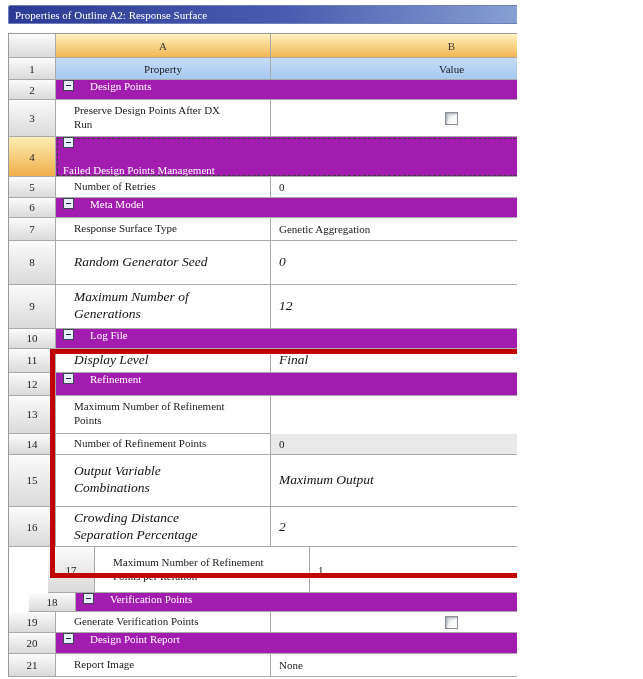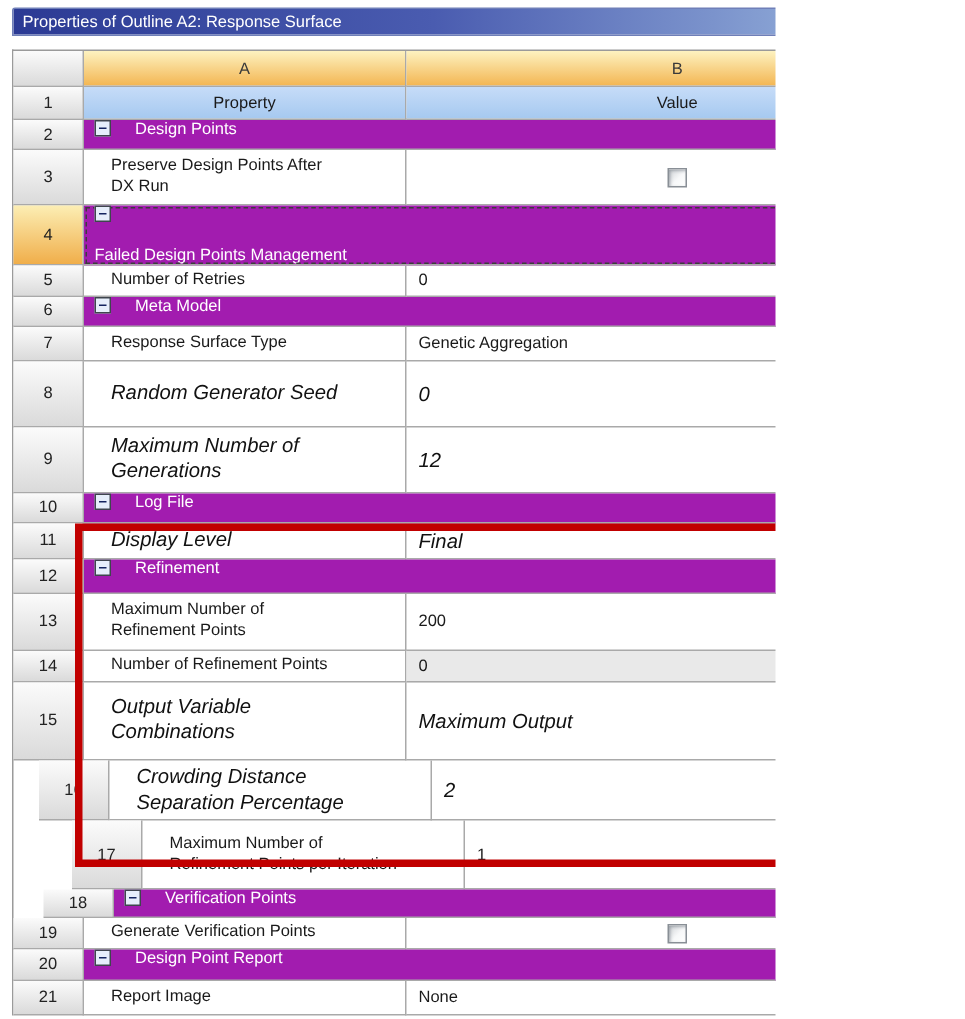--- a/index.html
+++ b/index.html
@@ -1,17 +1,17 @@
 <!DOCTYPE html>
 <html><head>
 <meta charset="utf-8">
 <style>
   html,body{margin:0;padding:0;background:#fff;}
   .stage{position:relative;width:517px;height:679px;background:#fff;overflow:hidden;
-         font-family:Liberation Sans, sans-serif;-webkit-font-smoothing:antialiased;}
+         font-family:Liberation Serif, serif;-webkit-font-smoothing:antialiased;}
   .panel{position:absolute;left:8px;top:5px;width:624px;}
 
   
   .titlebar{height:19px;display:flex;align-items:center;padding:0 6px;box-sizing:border-box;
     background:linear-gradient(to right,#2b3a94 0%,#4a5cb0 45%,#7b93cc 75%,#a8c6e6 100%);
     border:1px solid #6f7fb8;border-radius:2px 2px 0 0;color:#fff;font-size:11px;}
   .titlebar .title{white-space:nowrap;overflow:hidden;}
   .tb-icons{margin-left:auto;display:flex;align-items:center;gap:10px;color:#13235f;}
   .tb-ic{display:flex;align-items:center;justify-content:center;width:14px;height:14px;cursor:default;}
   .tb-chev{font-size:7px;color:#13235f;}
@@ -188,23 +188,20 @@
             <div class="cell section">
               <div class="collapse"></div>
               <div style="display: inline;">Refinement</div>
             </div>
           </div>
           <div class="row" style="min-height: 38px;">
             <div class="cell num">13</div>
             <div class="cell hA label">
               <div style="display: inline;">Maximum Number of Refinement Points</div>
             </div>
-            <div class="cell hB value">
-              <div class="vtext" style="display: inline;">200</div>
-            </div>
           </div>
           <div class="row" style="min-height: 21px;">
             <div class="cell num">14</div>
             <div class="cell hA label">
               <div style="display: inline;">Number of Refinement Points</div>
             </div>
             <div class="cell hB value ro">
               <div class="vtext" style="display: inline;">0</div>
             </div>
           </div>
@@ -213,21 +210,21 @@
             <div class="cell hA label it">
               <div style="display: inline;">Output Variable Combinations</div>
             </div>
             <div class="cell hB value it">
               <div class="vtext" style="display: inline;">Maximum Output</div>
               <div class="ddbtn">
                 <div class="ddarrow">▼</div>
               </div>
             </div>
           </div>
-          <div class="row" style="min-height: 36px; padding-left: 17px;">
+          <div class="row" style="min-height: 36px;">
             <div class="cell num">16</div>
             <div class="cell hA label it">
               <div style="display: inline;">Crowding Distance Separation Percentage</div>
             </div>
             <div class="cell hB value it">
               <div class="vtext" style="display: inline;">2</div>
             </div>
           </div>
           <div class="row" style="min-height: 46px; margin-left: 39px;">
             <div class="cell num">17</div>

